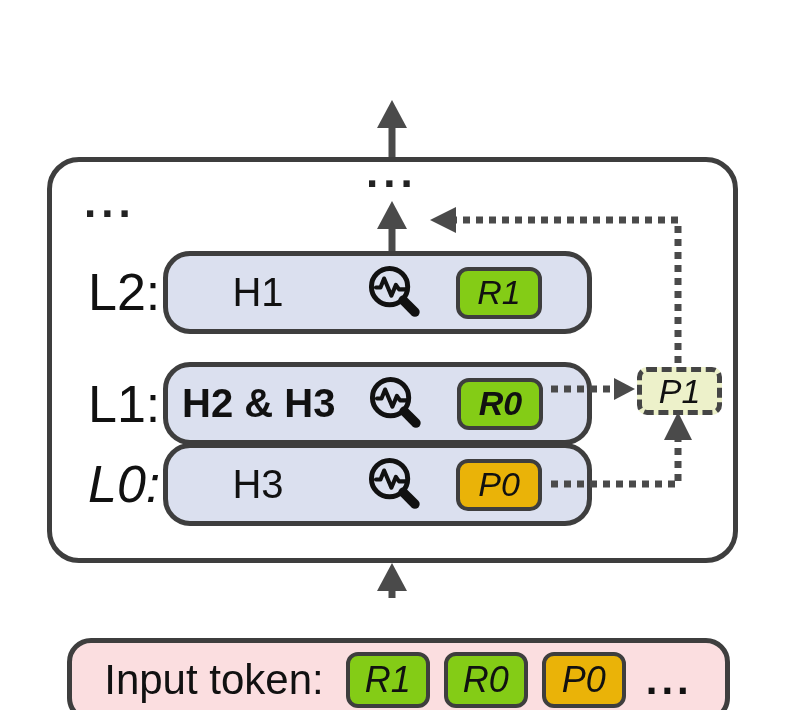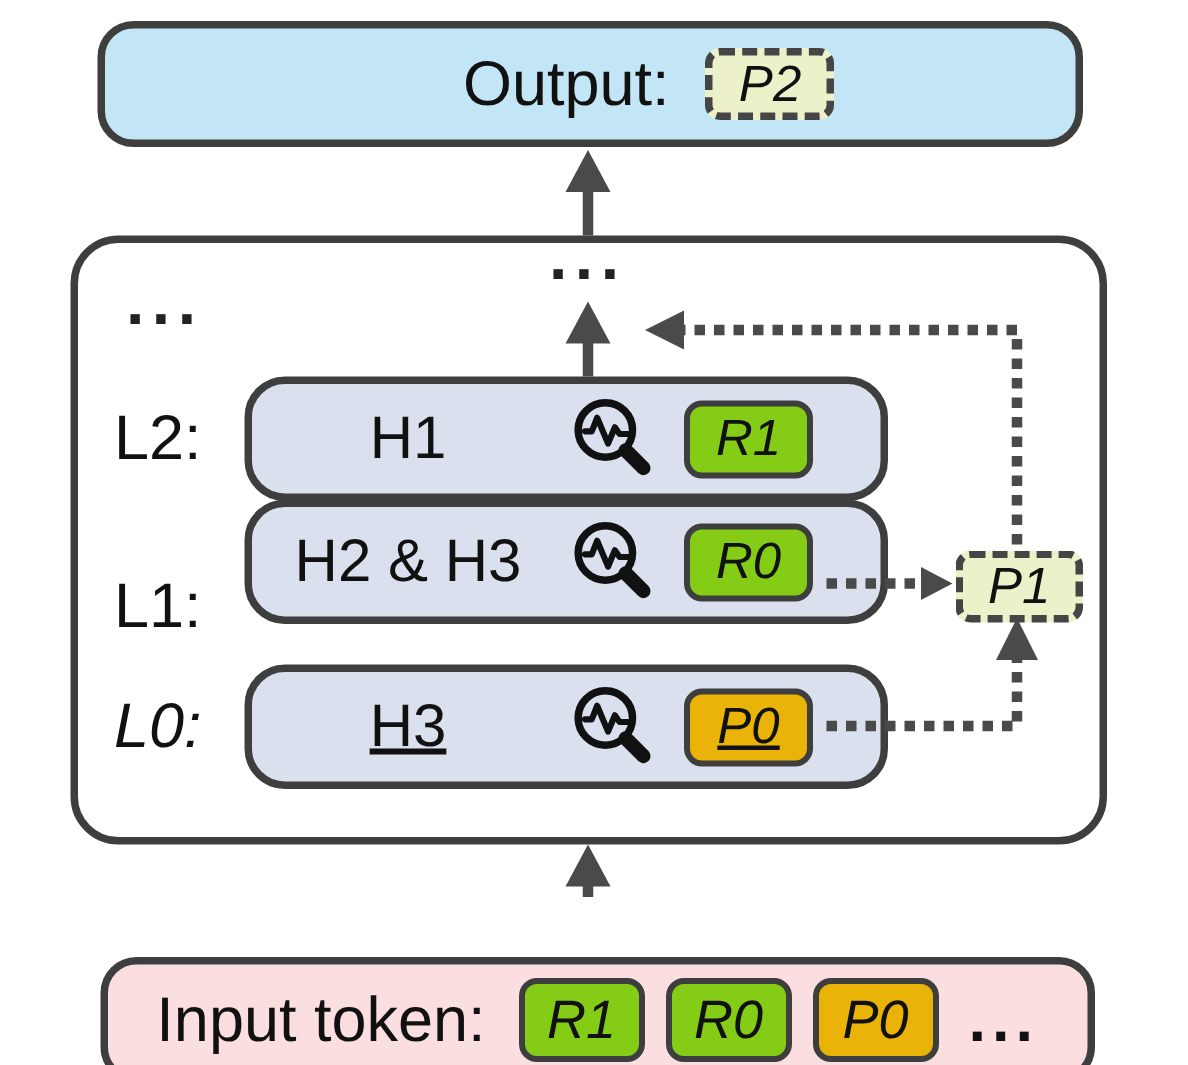--- a/index.html
+++ b/index.html
@@ -17,32 +17,32 @@
   
   #model-box{
     left:47px;top:157px;width:691px;height:406px;border-radius:32px;background:#ffffff;
   }
   .ellipsis{
     position:absolute;font-size:44px;font-weight:bold;letter-spacing:5px;color:#222;
     line-height:44px;
   }
   #ellipsis-top{left:366px;top:150px;}
   #ellipsis-left{left:84px;top:180px;}
-  .layer-label{position:absolute;left:76px;font-size:42px;line-height:46px;}
+  .layer-label{position:absolute;left:88px;font-size:52px;line-height:46px;}
   #layer-label-2{top:269px;}
   #layer-label-1{top:365px;margin-top:16px;}
   #layer-label-0{top:461px;font-style:italic;}
   .hrow{
     position:absolute;left:163px;width:429px;height:83px;
     box-sizing:border-box;border:5px solid #3e3e3e;border-radius:27px;background:#dbe0ef;
-    display:flex;align-items:center;padding:0 45px 0 14px;gap:18px;
+    display:flex;align-items:center;padding:0 45px 0 14px;gap:32px;
   }
   #hrow-l2{top:251px;}
-  #hrow-l1{top:333px;}
-  #hrow-l0{top:443px;text-decoration:underline;}
+  #hrow-l1{top:362px;font-weight:bold;}
+  #hrow-l0{top:443px;}
   .heads{flex:1;text-align:center;font-size:40px;white-space:nowrap;}
   .mag{width:58px;height:58px;flex:none;}
   
   .token{
     display:flex;align-items:center;justify-content:center;flex:none;
     box-sizing:border-box;border:4px solid #3e3e3e;border-radius:12px;
     font-style:italic;font-size:34px;
   }
   .token.r{background:#84cc16;}
   .token.p{background:#eab308;}
@@ -65,26 +65,20 @@
   #arrows{position:absolute;left:0;top:0;width:792px;height:710px;pointer-events:none;}
   .solid-line{stroke:#4a4a4a;stroke-width:7;fill:none;}
   .dotted-line{stroke:#4a4a4a;stroke-width:7;fill:none;stroke-dasharray:7 6;}
   .head{fill:#4a4a4a;stroke:none;}
 </style>
 </head>
 <body>
 
 <div class="canvas">
 
-  <div class="box" id="output-box">
-    <span>Output:</span>
-    <span class="token p dashed" id="p2-token">
-      <span>P2</span>
-    </span>
-  </div>
 
   <div class="box" id="model-box"></div>
 
   <div class="ellipsis" id="ellipsis-top">...</div>
   <div class="ellipsis" id="ellipsis-left">...</div>
 
   <div class="layer-label" id="layer-label-2">L2:</div>
   <div class="layer-label" id="layer-label-1">L1:</div>
   <div class="layer-label" id="layer-label-0">L0:</div>
 

